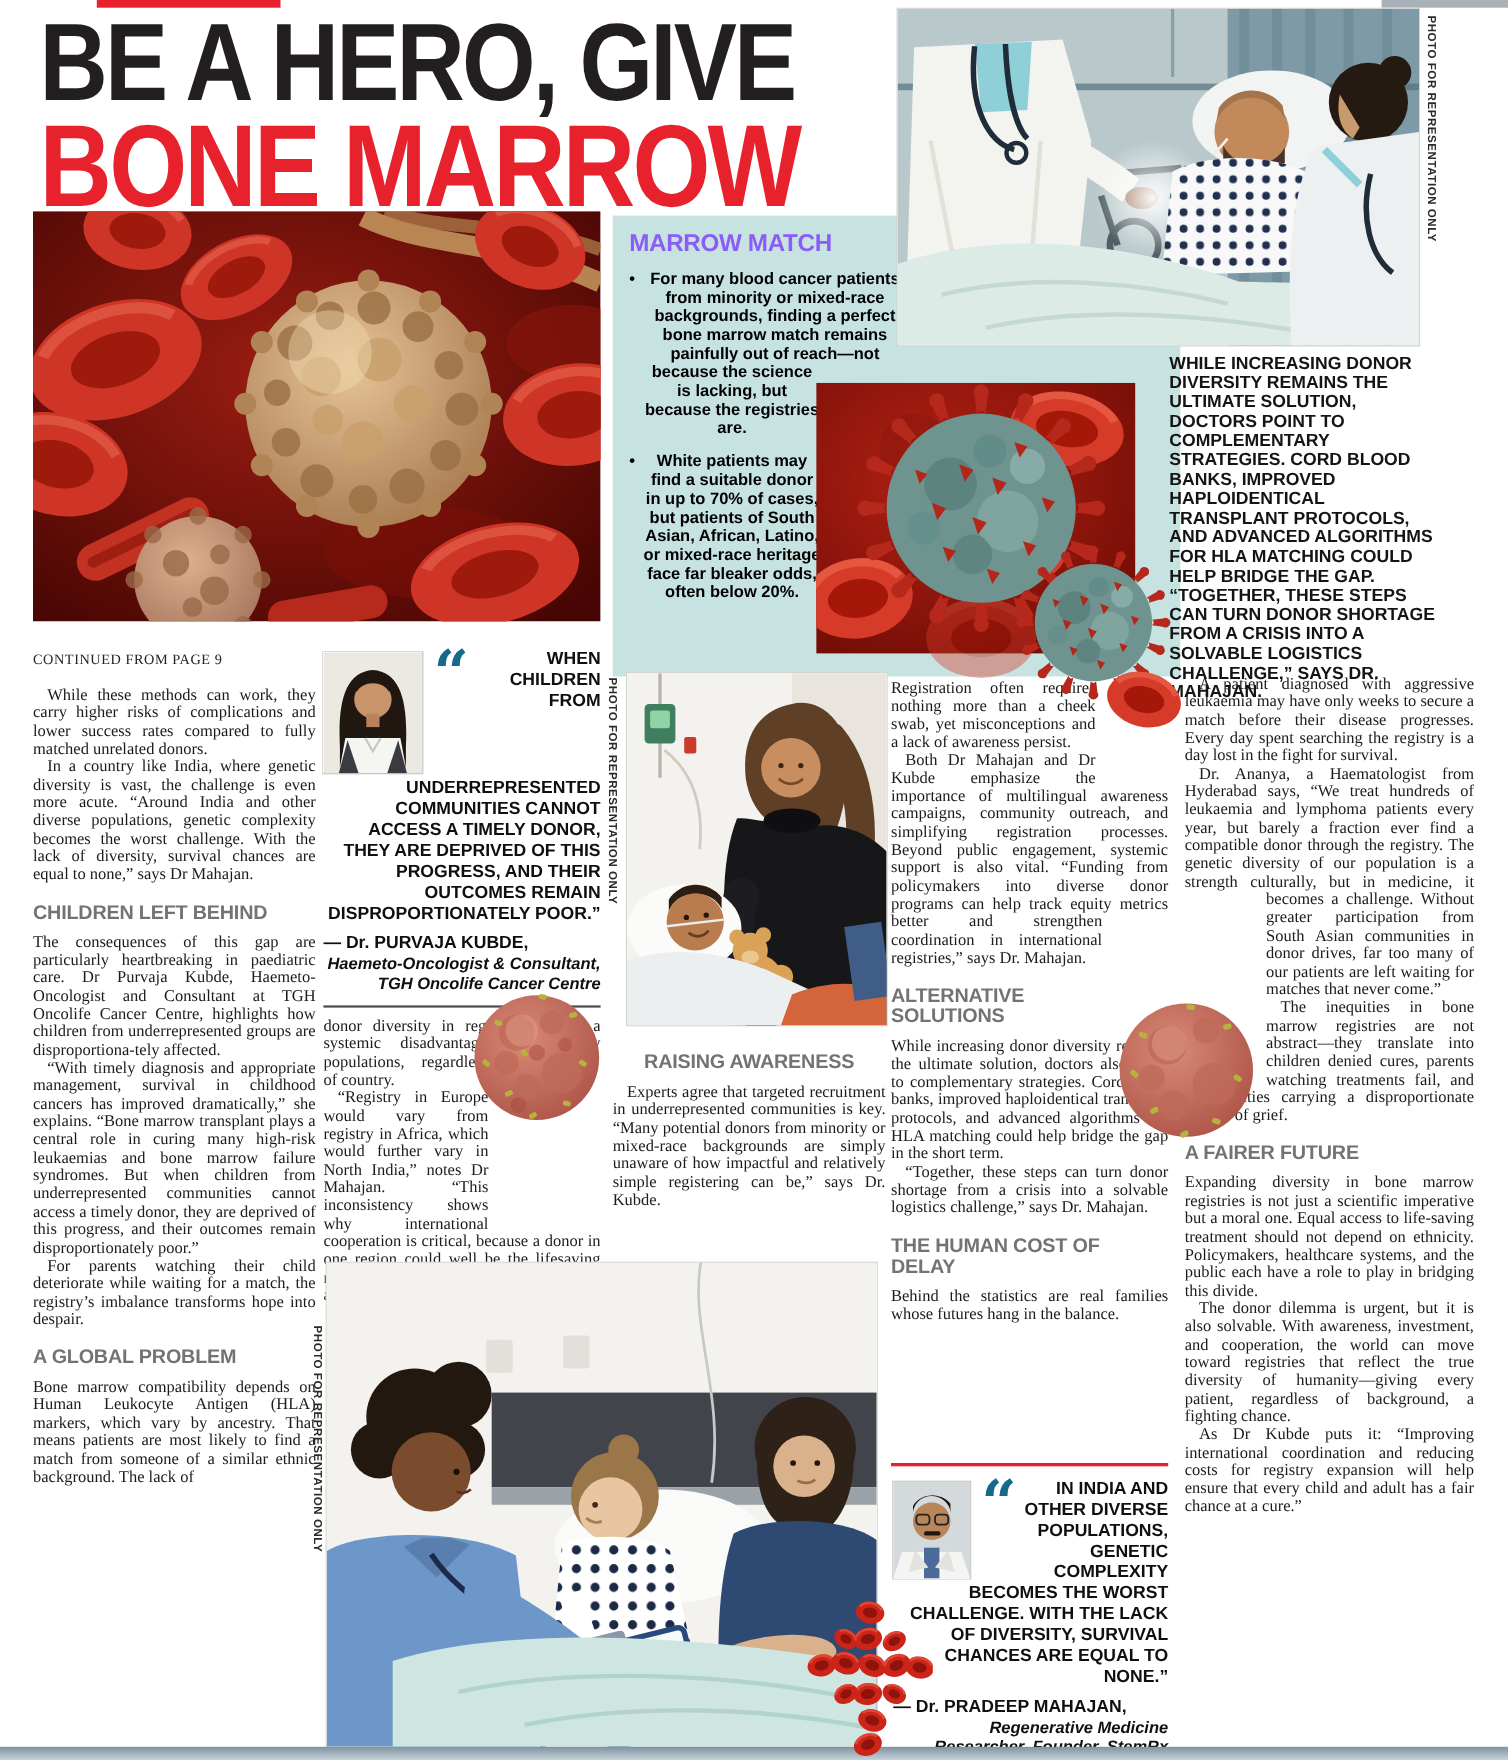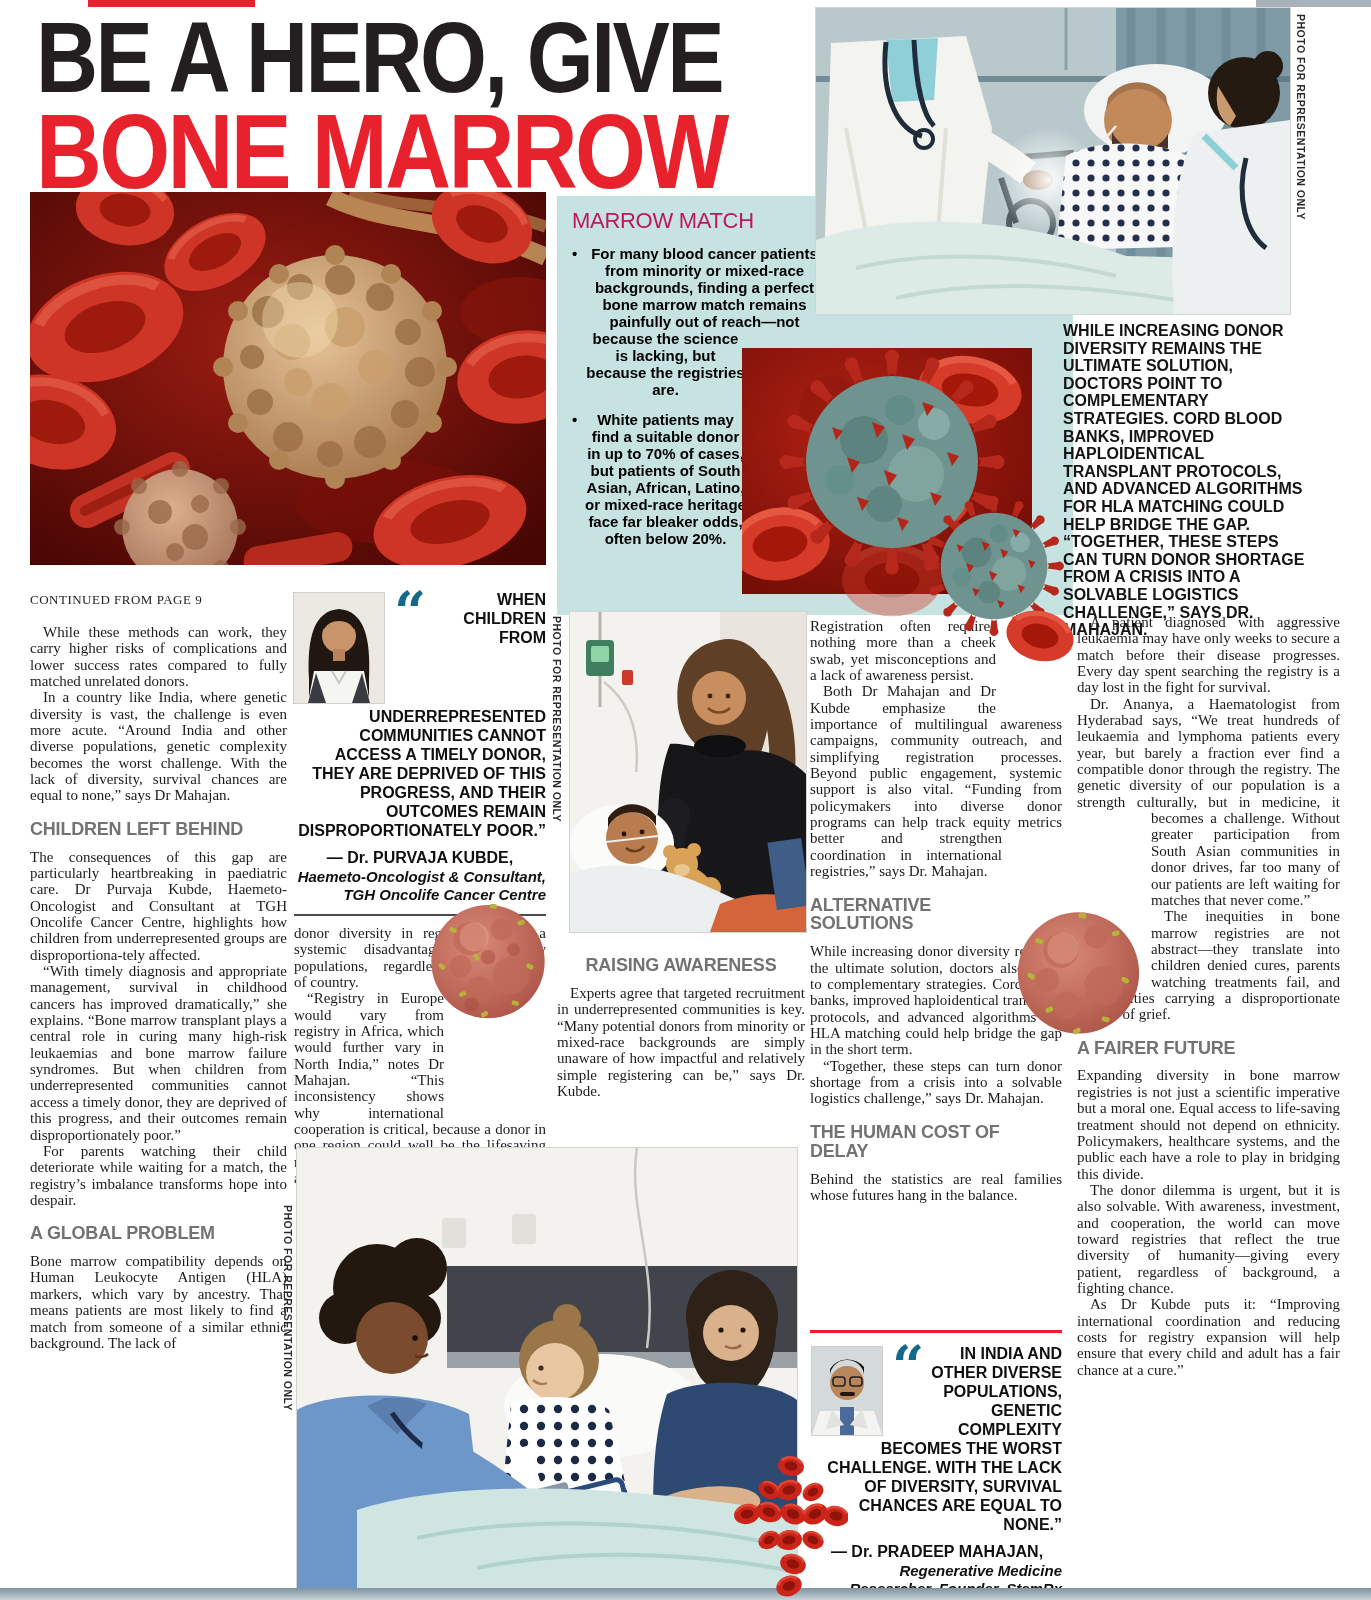--- a/index.html
+++ b/index.html
@@ -16,21 +16,21 @@
   .topfrag { position:absolute; height:7px; top:0; }
 
   
   .art { position:absolute; }
   .photo { position:absolute; background:#fff; box-shadow:0 0 0 1px #d4d4d0; }
   .photo svg { display:block; }
 
   .cyanbox { position:absolute; left:557px; top:196px; width:516px; height:419px; background:#c6e2e1; }
 
   .infobox { position:absolute; left:572px; top:208px; width:252px; }
-  .ib-title { font-size:22px; font-weight:400; color:#be185d; letter-spacing:-.3px; margin-bottom:12px; }
+  .ib-title { font-size:22px; font-weight:700; color:#8b5cf6; letter-spacing:-.3px; margin-bottom:12px; }
   .bullet { position:relative; padding-left:13px; margin-bottom:14px;
             font-size:15px; font-weight:700; line-height:1.13; color:#000000; text-align:center; }
   .bullet::before { content:"•"; position:absolute; left:0; top:0; }
 
   .highlight { position:absolute; left:1063px; top:322px; width:252px;
                font-size:16px; font-weight:700; line-height:1.1; color:#141414; }
 
   
   .acol { position:absolute; }
   .serifp { font-family:"Liberation Serif", serif; font-size:15px; line-height:1.09;
@@ -43,21 +43,21 @@
   .fsr { float:right; }
   .fsl { float:left; }
   .clr { clear:both; }
 
   
   .qblock { font-family:"Liberation Sans", sans-serif; color:#0f0f0f; }
   .portrait { float:left; margin:3px 10px 4px 0; box-shadow:0 0 0 1px #cfcfcb; }
   .bigq { float:left; color:#156a8c; font-size:56px; line-height:.72; font-weight:700;
           font-family:"DejaVu Serif", serif; margin:2px 6px 0 0; }
   .qtext { font-weight:700; font-size:16px; line-height:1.19; margin:0; text-align:right; }
-  .qattr { font-weight:700; font-size:16px; text-align:center; margin:9px 0 1px 0; }
+  .qattr { font-weight:700; font-size:16px; text-align:left; margin:9px 0 1px 0; }
   .qrole { font-weight:700; font-style:italic; font-size:15px; line-height:1.16;
            text-align:right; margin:0; }
   .qdivider { border:none; border-top:2px solid #4a4a48; margin:11px 0 9px 0; }
   .redrule { position:absolute; height:3px; background:#e8222d; }
 
   .vlabel { position:absolute; writing-mode:vertical-rl; font-size:10.5px; font-weight:700;
             letter-spacing:.5px; color:#2a2a2a; white-space:nowrap; }
 
   .botbar { position:absolute; left:0; top:1588px; width:1371px; height:12px;
             background:linear-gradient(#7e929f,#c7d2d8); }

